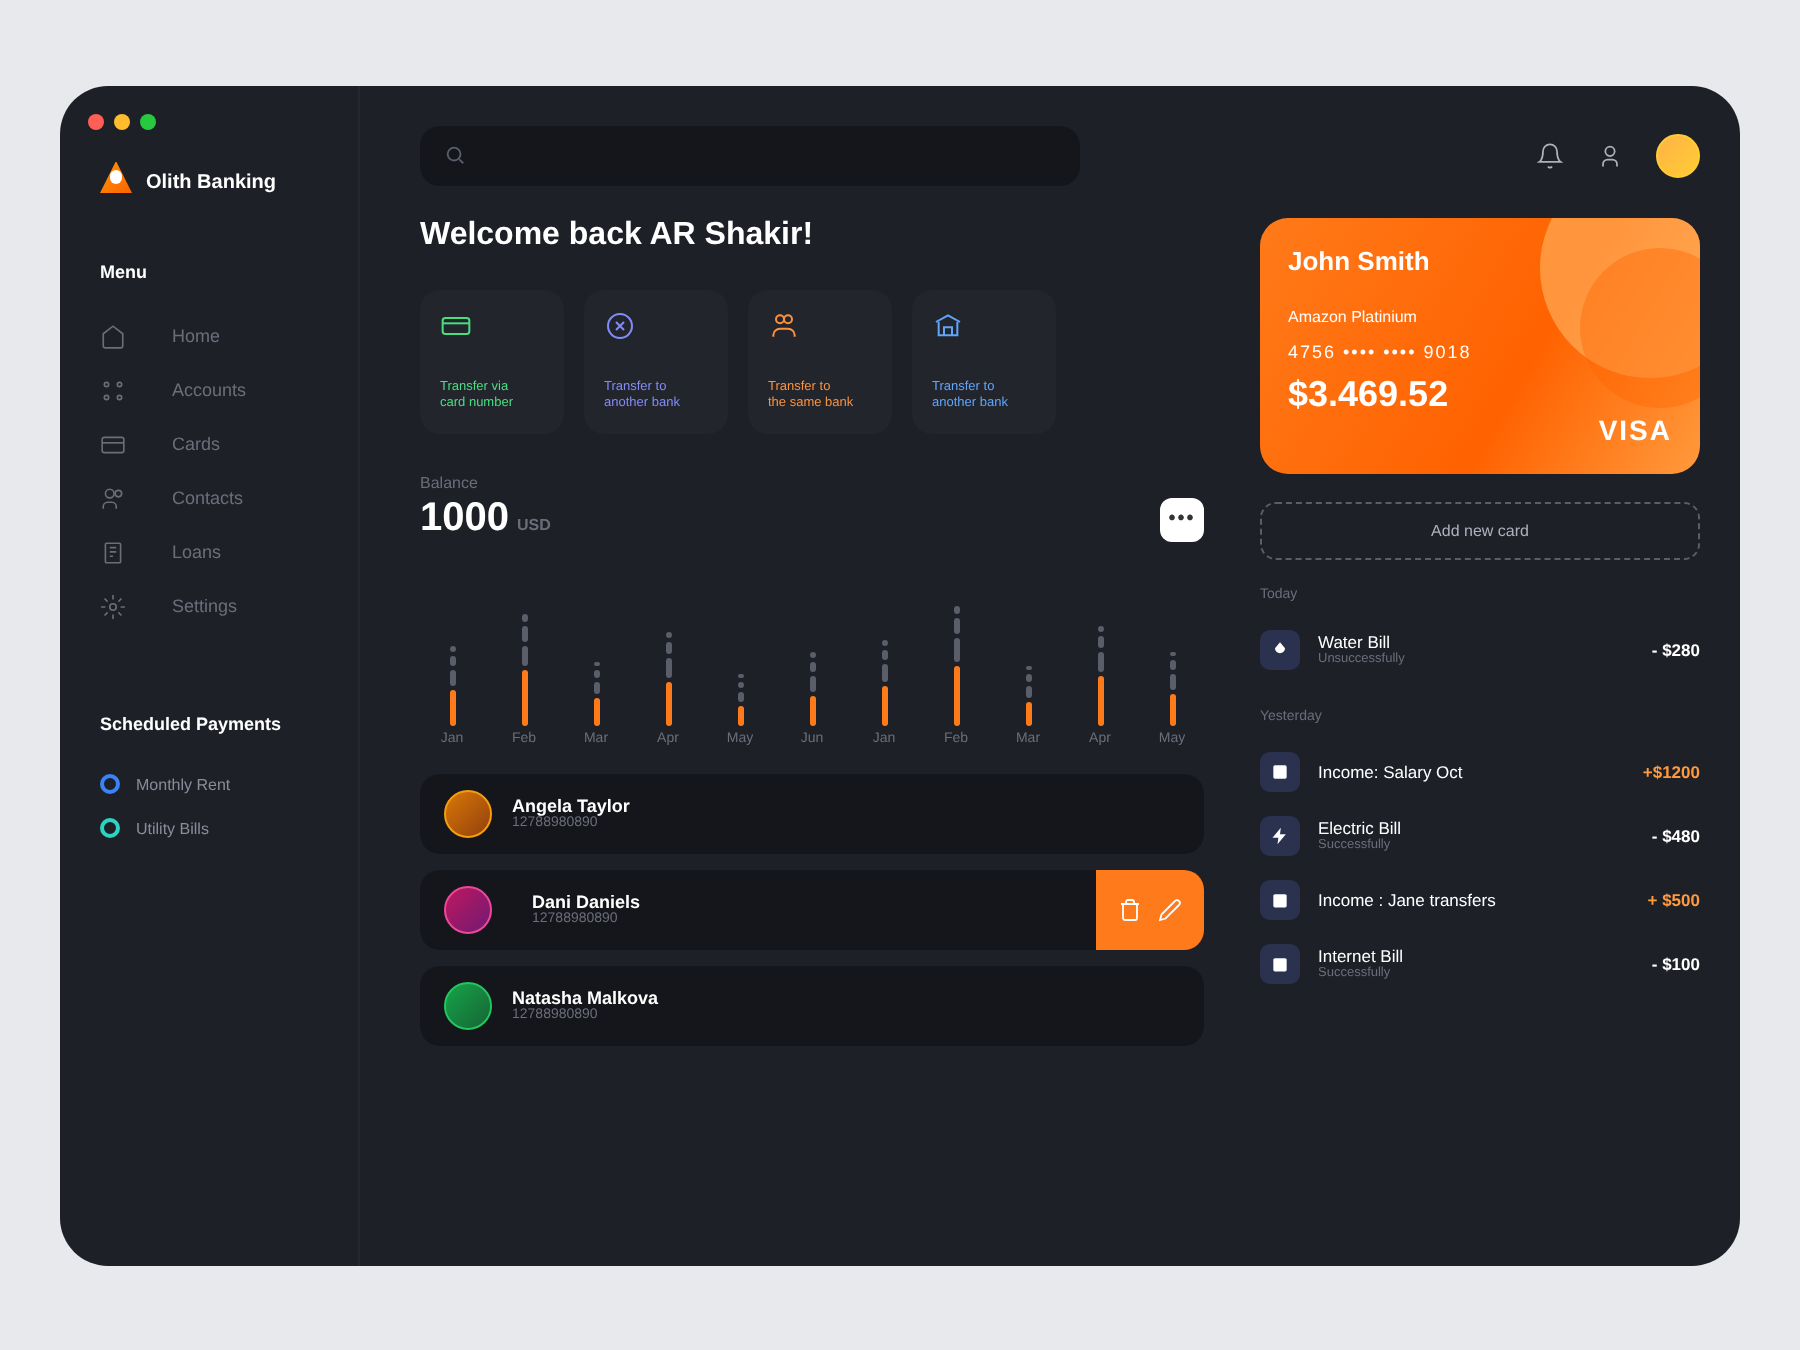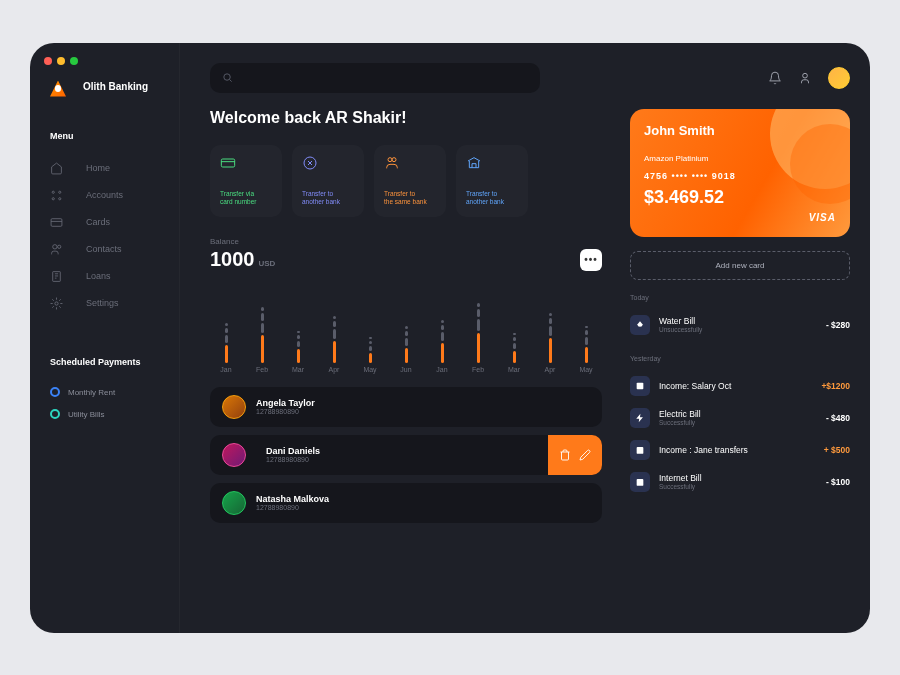--- a/index.html
+++ b/index.html
@@ -2,21 +2,21 @@
 <html><head>
 <meta charset="utf-8">
 <style>
 *{margin:0;padding:0;box-sizing:border-box;}
 body{background:#e8e9ed;font-family:-apple-system,BlinkMacSystemFont,'Segoe UI',sans-serif;display:flex;align-items:center;justify-content:center;width:900px;height:675px;}
 .window{width:840px;height:590px;background:#1e2028;border-radius:24px;position:relative;display:flex;overflow:hidden;}
 .traffic{position:absolute;top:14px;left:14px;display:flex;gap:5px;z-index:10;}
 .dot{width:8px;height:8px;border-radius:50%;}
 .dot.r{background:#ff5f56;}.dot.y{background:#ffbd2e;}.dot.g{background:#27c93f;}
 .sidebar{width:150px;padding:32px 0 0 20px;border-right:1px solid rgba(255,255,255,0.03);}
-.logo{display:flex;align-items:flex-start;gap:17px;margin-bottom:34px;margin-top:6px;}
+.logo{display:flex;align-items:flex-end;gap:7px;margin-bottom:34px;margin-top:6px;}
 .logo-icon{width:16px;height:16px;background:linear-gradient(135deg,#ff9500,#ff6200);clip-path:polygon(50% 0,100% 100%,0 100%);position:relative;}
 .logo-icon::after{content:'';position:absolute;top:30%;left:30%;width:40%;height:40%;background:#fff;border-radius:50%;}
 .logo-text{color:#fff;font-size:10px;font-weight:600;}
 .menu-label{color:#fff;font-size:9px;font-weight:600;margin-bottom:14px;}
 .nav-item{display:flex;align-items:center;gap:23px;color:#6b6e7a;font-size:9px;padding:7px 0;cursor:pointer;}
 .nav-icon{width:13px;height:13px;display:flex;align-items:center;justify-content:center;}
 .nav-icon svg{width:13px;height:13px;stroke:#6b6e7a;fill:none;stroke-width:1.5;}
 .sched-label{color:#fff;font-size:9px;font-weight:600;margin-top:40px;margin-bottom:14px;}
 .sched-item{display:flex;align-items:flex-end;gap:8px;color:#8a8d99;font-size:8px;padding:6px 0;}
 .ring{width:10px;height:10px;border-radius:50%;border:2px solid;}
@@ -54,23 +54,23 @@
 .cname{color:#fff;font-size:9px;font-weight:600;}
 .cid{color:#6b6e7a;font-size:7px;}
 .cactions{position:absolute;right:0;top:0;bottom:0;width:54px;background:#ff7a1a;border-radius:0 10px 10px 0;display:flex;align-items:center;justify-content:center;gap:8px;}
 .cactions svg{width:12px;height:12px;stroke:#fff;fill:none;stroke-width:1.8;}
 .right{width:220px;}
 .card{width:220px;height:128px;background:linear-gradient(120deg,#ff7a1a 0%,#ff6200 60%,#ff9a3d 100%);border-radius:14px;padding:14px;position:relative;overflow:hidden;}
 .card::before{content:'';position:absolute;top:-30px;right:-30px;width:110px;height:110px;background:rgba(255,200,120,0.5);border-radius:50%;}
 .card::after{content:'';position:absolute;top:15px;right:-20px;width:80px;height:80px;background:rgba(255,100,0,0.4);border-radius:50%;}
 .card-name{color:#fff;font-size:13px;font-weight:600;margin-bottom:16px;position:relative;z-index:1;}
 .card-tier{color:#fff;font-size:8px;margin-bottom:8px;position:relative;z-index:1;}
-.card-num{color:#fff;font-size:9px;letter-spacing:1px;margin-bottom:6px;position:relative;z-index:1;font-weight:bold;}
+.card-num{color:#fff;font-size:9px;letter-spacing:1px;margin-bottom:6px;position:relative;z-index:1;}
 .card-bal{color:#fff;font-size:18px;font-weight:700;position:relative;z-index:1;}
-.visa{position:absolute;bottom:14px;right:14px;color:#fff;font-size:10px;font-weight:800;font-style:italic;letter-spacing:1px;z-index:1;text-align:center;}
+.visa{position:absolute;bottom:14px;right:14px;color:#fff;font-size:14px;font-weight:800;letter-spacing:1px;z-index:1;text-align:center;}
 .add-card{margin-top:14px;border:1px dashed #5a5d6a;border-radius:8px;padding:9px;text-align:center;color:#aeb1bd;font-size:8px;cursor:pointer;}
 .trans-group{margin-top:14px;}
 .trans-day{color:#6b6e7a;font-size:7px;margin-bottom:8px;}
 .trans{display:flex;align-items:center;gap:9px;padding:6px 0;}
 .ticon{width:20px;height:20px;background:#2a3250;border-radius:5px;display:flex;align-items:center;justify-content:center;flex-shrink:0;}
 .ticon svg{width:10px;height:10px;fill:#fff;}
 .tinfo{flex:1;}
 .tname{color:#fff;font-size:8.5px;font-weight:500;}
 .tstatus{color:#6b6e7a;font-size:6.5px;}
 .tamount{font-size:8.5px;font-weight:600;}

